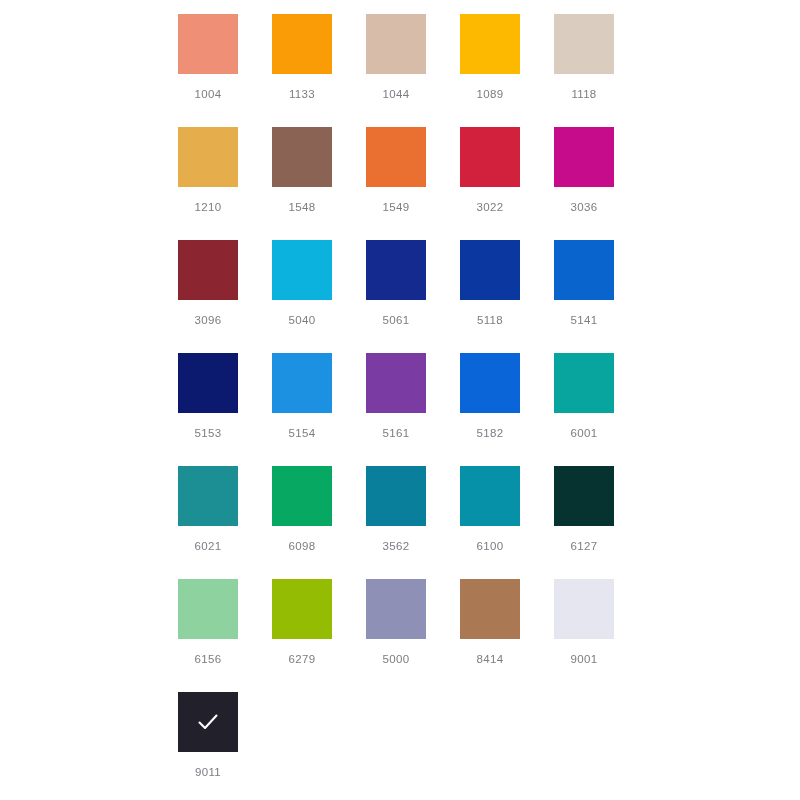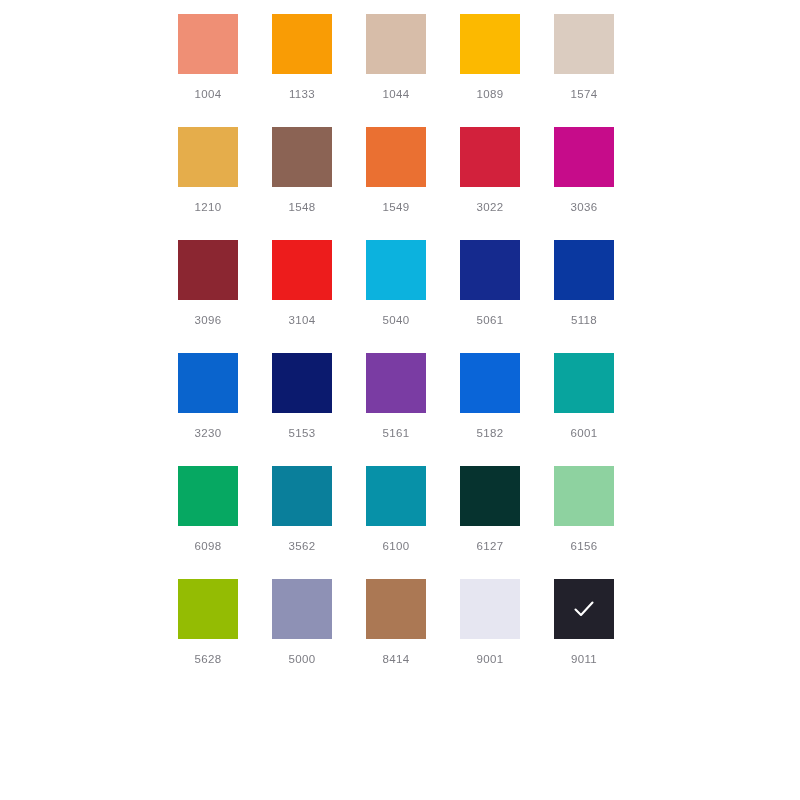--- a/index.html
+++ b/index.html
@@ -86,21 +86,21 @@
       <div class="swatch-cell">
         <div class="swatch-chip" style="background: rgb(215, 189, 169);"></div>
         <div class="swatch-label">1044</div>
       </div>
       <div class="swatch-cell">
         <div class="swatch-chip" style="background: rgb(252, 185, 0);"></div>
         <div class="swatch-label">1089</div>
       </div>
       <div class="swatch-cell">
         <div class="swatch-chip" style="background: rgb(219, 204, 192);"></div>
-        <div class="swatch-label">1574</div>
+        <div class="swatch-label">1118</div>
       </div>
       <div class="swatch-cell">
         <div class="swatch-chip" style="background: rgb(229, 173, 75);"></div>
         <div class="swatch-label">1210</div>
       </div>
       <div class="swatch-cell">
         <div class="swatch-chip" style="background: rgb(139, 99, 84);"></div>
         <div class="swatch-label">1548</div>
       </div>
       <div class="swatch-cell">
@@ -113,56 +113,60 @@
       </div>
       <div class="swatch-cell">
         <div class="swatch-chip" style="background: rgb(198, 12, 138);"></div>
         <div class="swatch-label">3036</div>
       </div>
       <div class="swatch-cell">
         <div class="swatch-chip" style="background: rgb(139, 38, 49);"></div>
         <div class="swatch-label">3096</div>
       </div>
       <div class="swatch-cell">
-        <div class="swatch-chip" style="background: rgb(237, 28, 28);"></div>
-        <div class="swatch-label">3104</div>
-      </div>
-      <div class="swatch-cell">
         <div class="swatch-chip" style="background: rgb(12, 178, 222);"></div>
         <div class="swatch-label">5040</div>
       </div>
       <div class="swatch-cell">
         <div class="swatch-chip" style="background: rgb(21, 42, 142);"></div>
         <div class="swatch-label">5061</div>
       </div>
       <div class="swatch-cell">
         <div class="swatch-chip" style="background: rgb(10, 56, 160);"></div>
         <div class="swatch-label">5118</div>
       </div>
       <div class="swatch-cell">
         <div class="swatch-chip" style="background: rgb(10, 100, 205);"></div>
-        <div class="swatch-label">3230</div>
+        <div class="swatch-label">5141</div>
       </div>
       <div class="swatch-cell">
         <div class="swatch-chip" style="background: rgb(11, 26, 110);"></div>
         <div class="swatch-label">5153</div>
       </div>
       <div class="swatch-cell">
+        <div class="swatch-chip" style="background: rgb(28, 145, 226);"></div>
+        <div class="swatch-label">5154</div>
+      </div>
+      <div class="swatch-cell">
         <div class="swatch-chip" style="background: rgb(122, 60, 163);"></div>
         <div class="swatch-label">5161</div>
       </div>
       <div class="swatch-cell">
         <div class="swatch-chip" style="background: rgb(10, 101, 216);"></div>
         <div class="swatch-label">5182</div>
       </div>
       <div class="swatch-cell">
         <div class="swatch-chip" style="background: rgb(8, 164, 158);"></div>
         <div class="swatch-label">6001</div>
       </div>
       <div class="swatch-cell">
+        <div class="swatch-chip" style="background: rgb(28, 143, 149);"></div>
+        <div class="swatch-label">6021</div>
+      </div>
+      <div class="swatch-cell">
         <div class="swatch-chip" style="background: rgb(6, 168, 98);"></div>
         <div class="swatch-label">6098</div>
       </div>
       <div class="swatch-cell">
         <div class="swatch-chip" style="background: rgb(10, 127, 155);"></div>
         <div class="swatch-label">3562</div>
       </div>
       <div class="swatch-cell">
         <div class="swatch-chip" style="background: rgb(7, 145, 168);"></div>
         <div class="swatch-label">6100</div>
@@ -170,21 +174,21 @@
       <div class="swatch-cell">
         <div class="swatch-chip" style="background: rgb(6, 51, 47);"></div>
         <div class="swatch-label">6127</div>
       </div>
       <div class="swatch-cell">
         <div class="swatch-chip" style="background: rgb(142, 210, 160);"></div>
         <div class="swatch-label">6156</div>
       </div>
       <div class="swatch-cell">
         <div class="swatch-chip" style="background: rgb(148, 188, 3);"></div>
-        <div class="swatch-label">5628</div>
+        <div class="swatch-label">6279</div>
       </div>
       <div class="swatch-cell">
         <div class="swatch-chip" style="background: rgb(142, 145, 181);"></div>
         <div class="swatch-label">5000</div>
       </div>
       <div class="swatch-cell">
         <div class="swatch-chip" style="background: rgb(171, 120, 84);"></div>
         <div class="swatch-label">8414</div>
       </div>
       <div class="swatch-cell">

